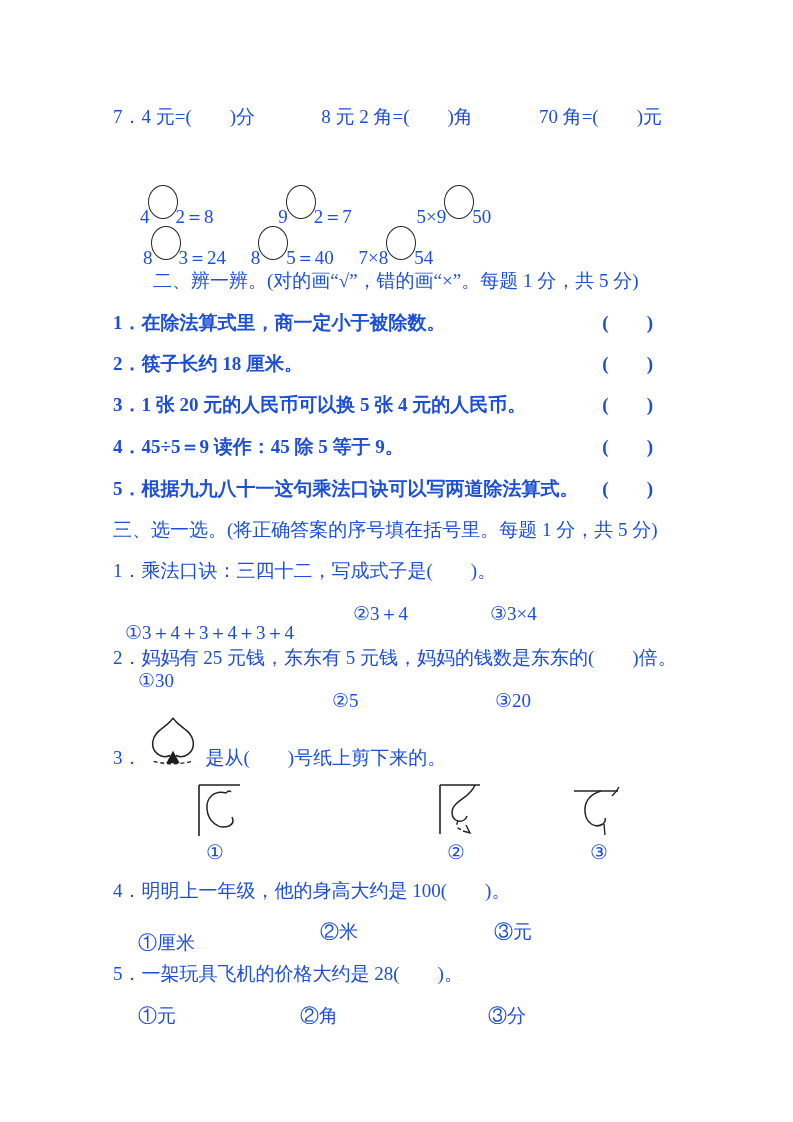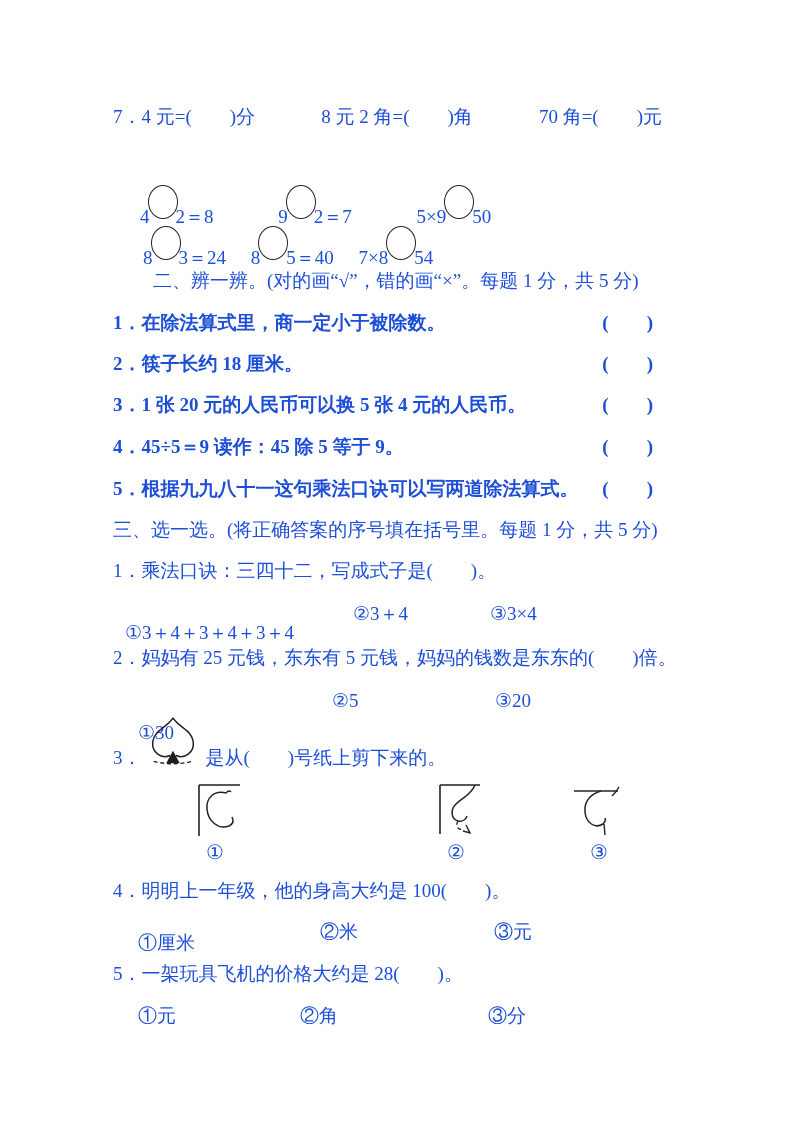--- a/index.html
+++ b/index.html
@@ -76,21 +76,21 @@
   </div>
 
   <div class="row" style="top:517px;left:113px;">三、选一选。(将正确答案的序号填在括号里。每题 1 分，共 5 分)</div>
 
   <div class="row" style="top:558px;left:113px;">1．乘法口诀：三四十二，写成式子是(　　)。</div>
   <div class="row" style="top:601px;left:125px;margin-top:19px;">①3＋4＋3＋4＋3＋4</div>
   <div class="row" style="top:601px;left:353px;">②3＋4</div>
   <div class="row" style="top:601px;left:490px;">③3×4</div>
 
   <div class="row" style="top:645px;left:113px;">2．妈妈有 25 元钱，东东有 5 元钱，妈妈的钱数是东东的(　　)倍。</div>
-  <div class="row" style="top:720px;left:138px;">①30</div>
+  <div class="row" style="top:668px;left:138px;">①30</div>
   <div class="row" style="top:688px;left:332px;">②5</div>
   <div class="row" style="top:688px;left:495px;">③20</div>
 
   <div class="row q3line" style="top:714px;left:113px;">
     <span class="txt">3．</span>
     <svg width="58" height="58" viewBox="0 0 60 58">
       <path d="M30,3 C24,13 10,16 9,28 C8,39 18,46 27,42" fill="none" stroke="#222" stroke-width="1.6"></path>
       <path d="M30,3 C36,13 50,16 51,28 C52,39 42,46 33,42" fill="none" stroke="#222" stroke-width="1.6"></path>
       <path d="M10,48 Q30,53 50,48" fill="none" stroke="#222" stroke-width="1.4" stroke-dasharray="4 3"></path>
       <polygon points="30,37 23,50 37,50" fill="#1c1c1c"></polygon>

